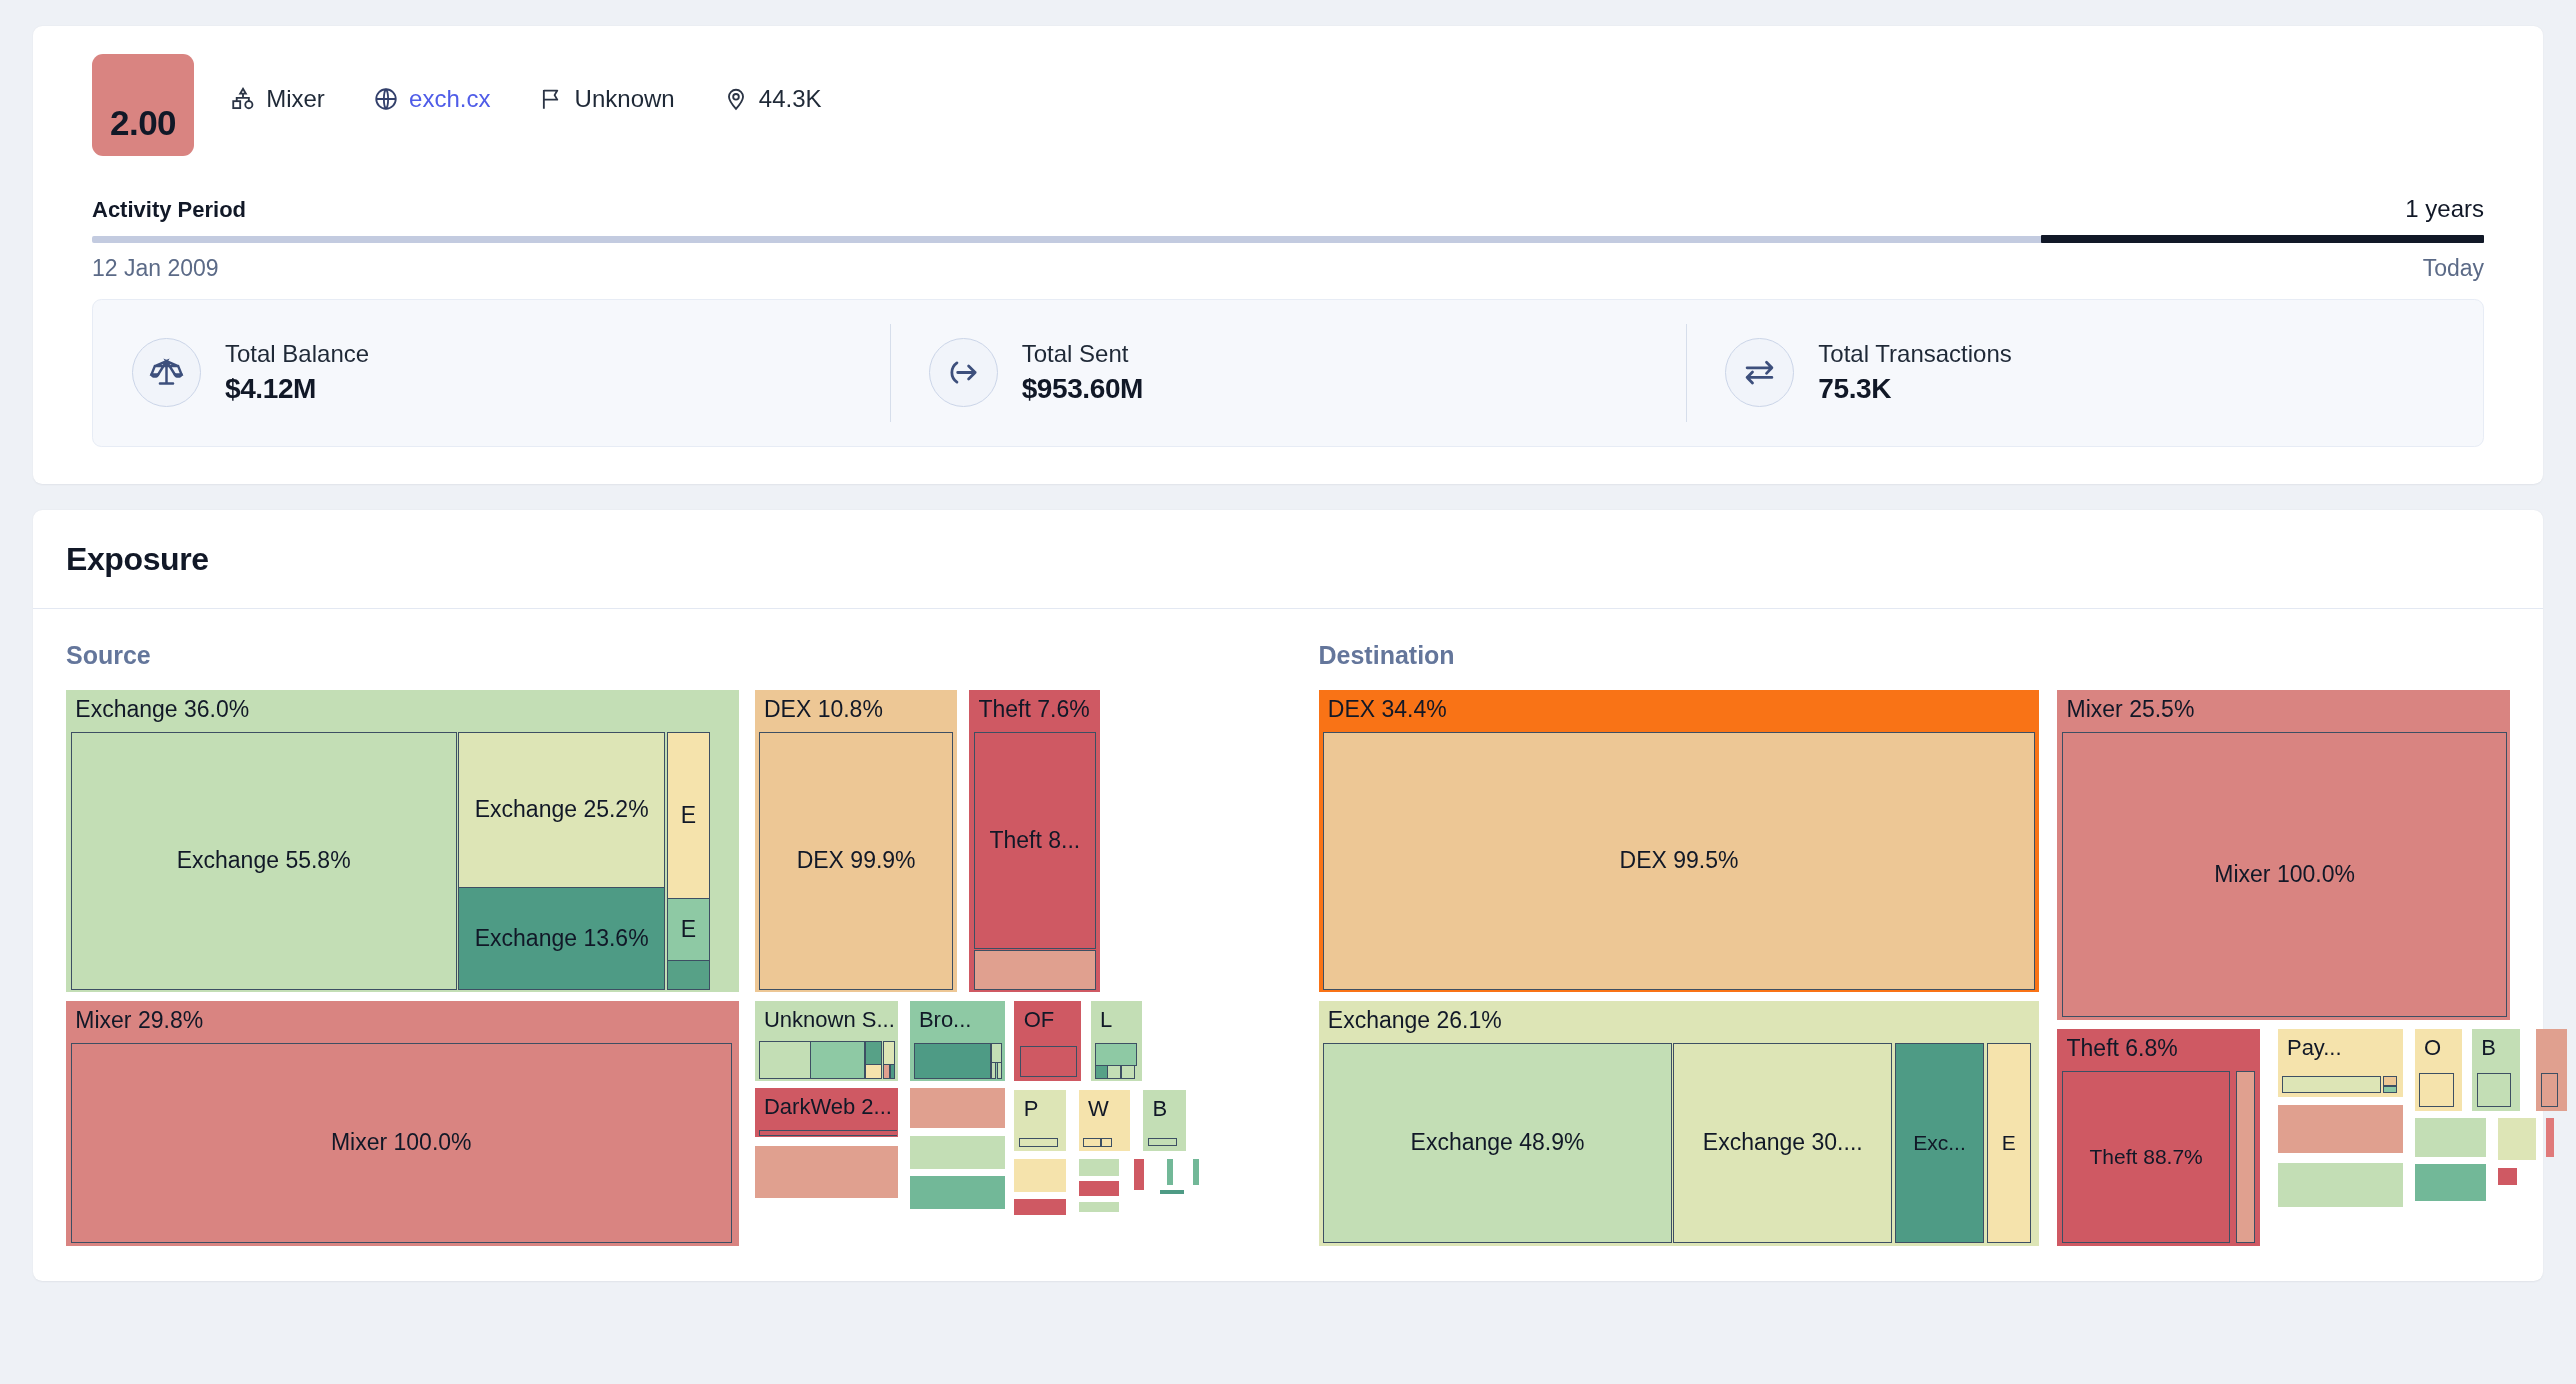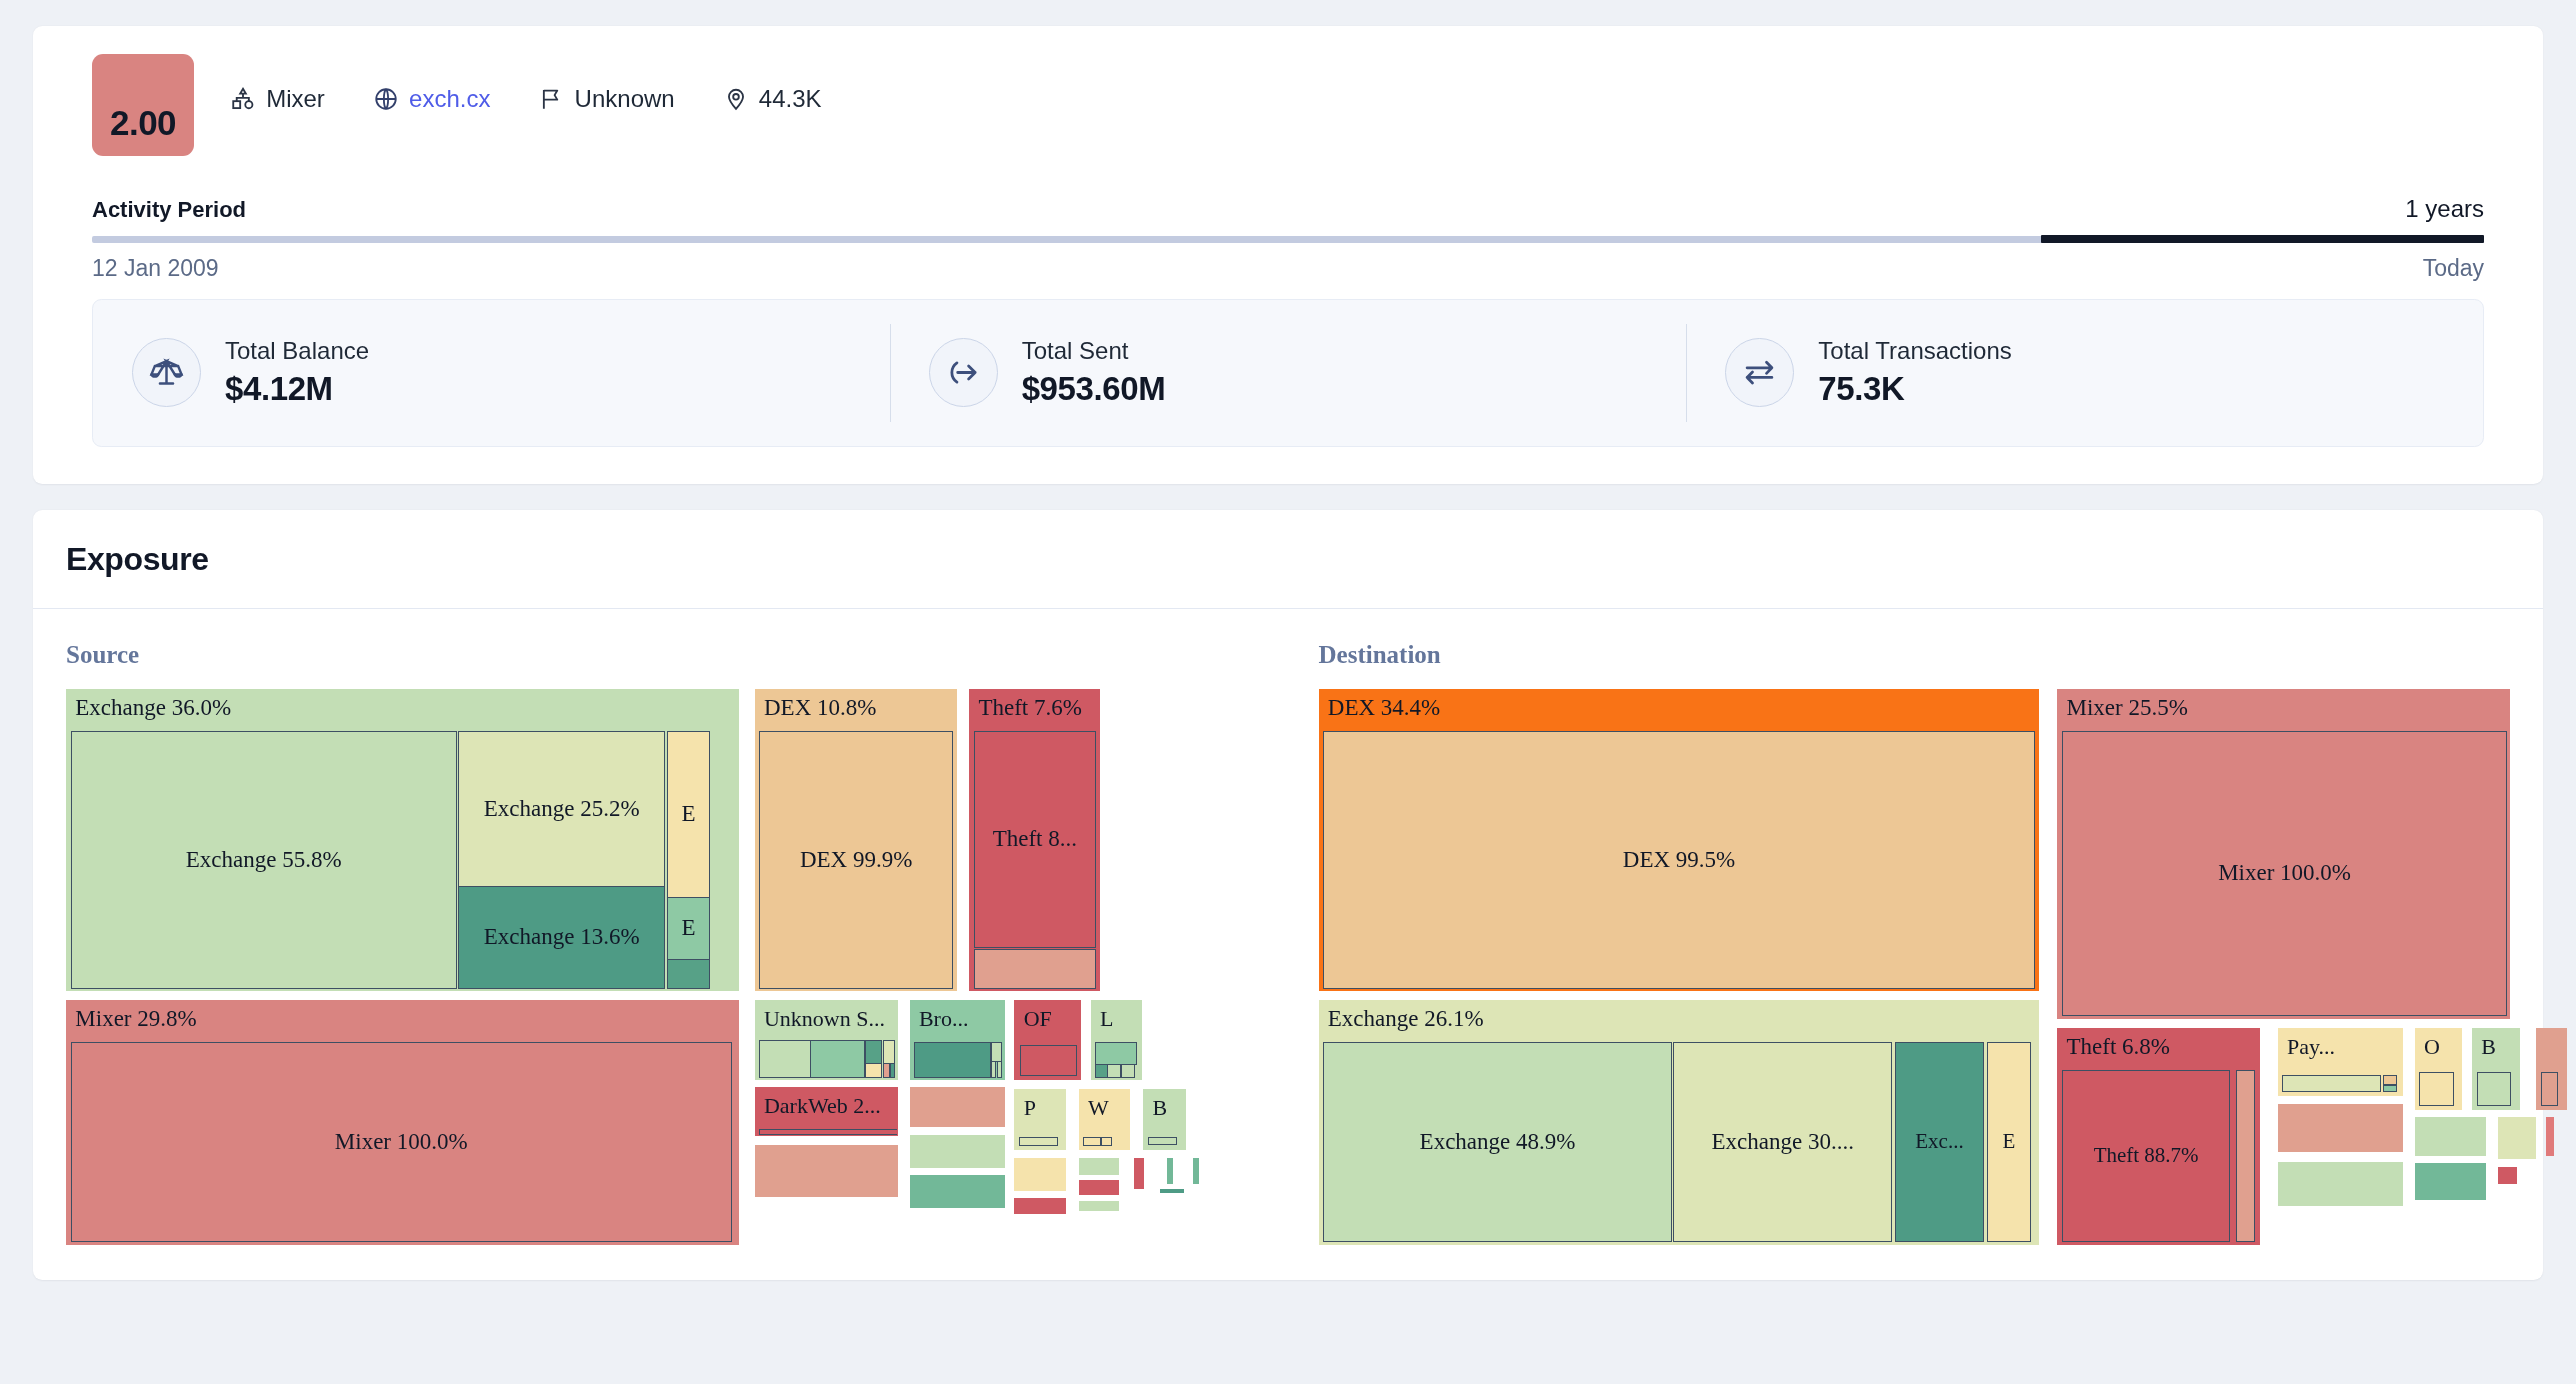--- a/index.html
+++ b/index.html
@@ -61,29 +61,29 @@
   .stat + .stat::before {
     content:""; position:absolute; left:0; top:24px; bottom:24px; width:0.9px; background:#d6deeb;
   }
   .stat-ico {
     width: 69px; height: 69px; border-radius: 50%;
     border: 1.4px solid #cbd5e8; background: #f1f4fa;
     display:flex; align-items:center; justify-content:center; flex:none;
   }
   .stat-ico svg { width: 35px; height: 35px; display:block; }
   .stat-label { font-size: 24px; color: #1f2937; }
-  .stat-value { font-size: 33px; font-weight: 700; color: #111827; margin-top: 5.6px; letter-spacing:-0.4px; }
+  .stat-value { font-size: 28px; font-weight: 700; color: #111827; margin-top: 5.6px; letter-spacing:-0.4px; }
 
   
   .card-exp { margin-top: 26px; }
   .exp-head { padding: 31.5px 33px 30px 33px; border-bottom: 0.9px solid #e3e8f2; }
   .exp-title { font-size: 32px; font-weight: 700; color: #111827; letter-spacing:-0.4px; }
   .exp-body { padding: 31.5px 33px 35px 33px; }
   .exp-cols { display: flex; gap: 61px; }
-  .exp-col { flex: 1; min-width: 0; font-family: Liberation Serif, serif; }
+  .exp-col { flex: 1; min-width: 0; }
   .col-label { font-size: 25px; font-weight: 600; color: #64769b; margin-bottom: 20.4px; }
 
   
   .tm { position: relative; width: 100%; height: 556px; }
   .node { position:absolute; overflow:hidden; }
   .grp { border: 1.4px solid rgba(61,79,99,.0); }
   .leaf { border: 1.4px solid #3d4f63; }
   .plain { border: none; }
   .lbl {
     position:absolute; left: 8.3px; top: 3.7px;

